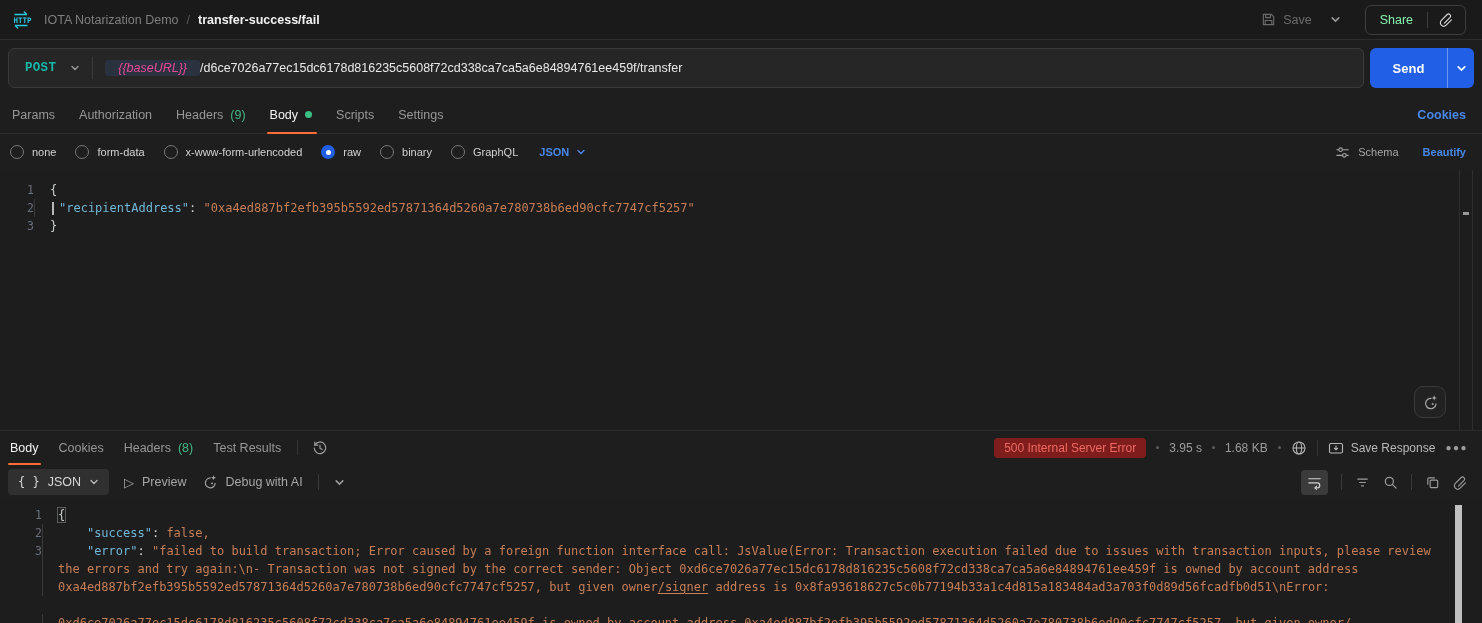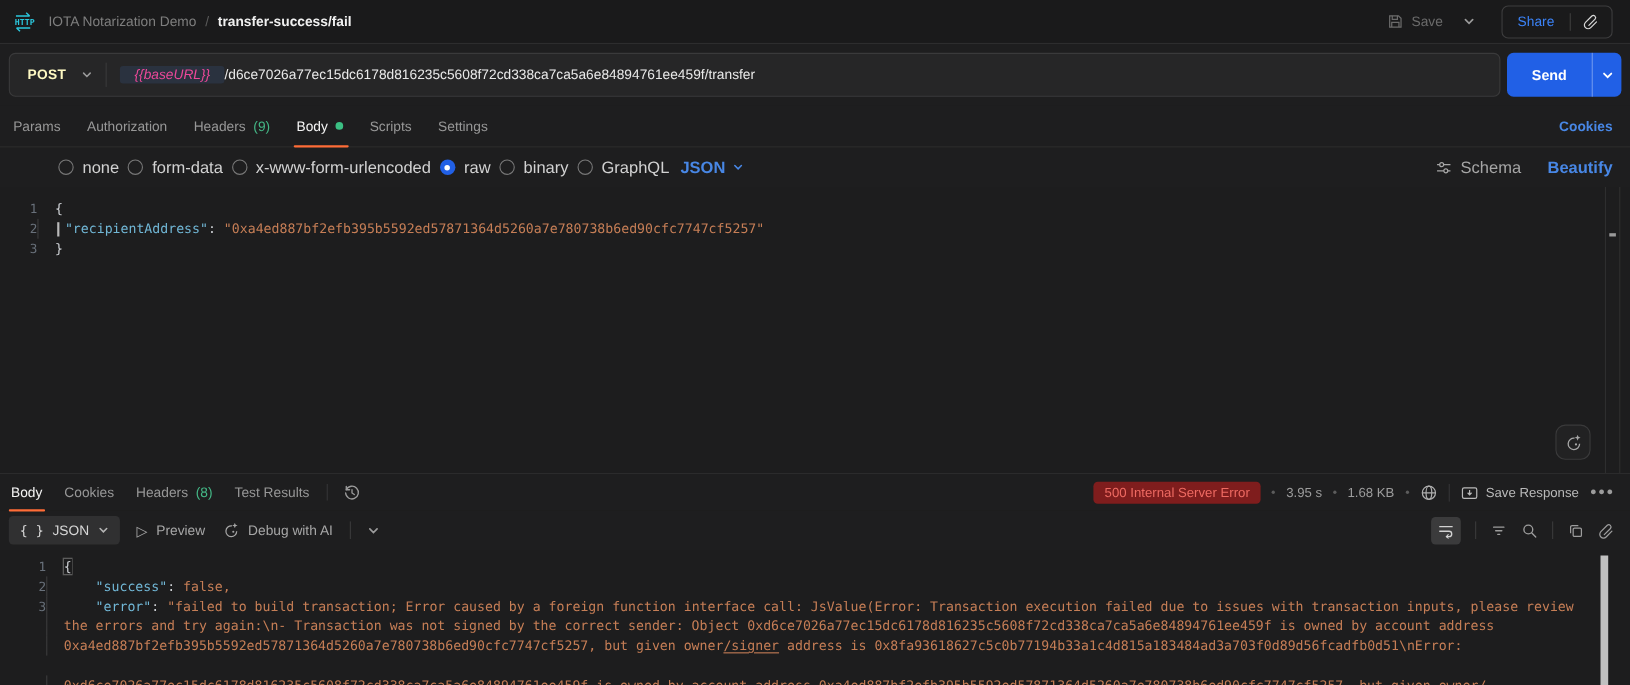--- a/index.html
+++ b/index.html
@@ -16,30 +16,30 @@
   .tb-left { display:flex; align-items:center; gap:12px; }
   .http-logo { width:22px; height:22px; display:flex; align-items:center; justify-content:center; }
   .breadcrumb { display:flex; align-items:center; gap:8px; font-size:12.5px; }
   .bc-parent { color:#7e7e7e; }
   .bc-sep { color:#5a5a5a; }
   .bc-current { color:#f1f1f1; font-weight:700; }
   .tb-right { margin-left:auto; display:flex; align-items:center; }
   .save-btn { display:flex; align-items:center; gap:7px; color:#6b6b6b; font-size:12.5px; padding:6px 8px; }
   .save-chev { color:#9a9a9a; padding:6px 10px; margin-right:14px; }
   .share-group { border:1px solid #3d3d3e; border-radius:6px; height:30px;
-                 display:flex; align-items:center; color:#3b82f6; font-size:12.5px; }
+                 display:flex; align-items:center; color:#86efac; font-size:12.5px; }
   .share-label { padding:0 14px; font-weight:500; }
   .share-div { width:1px; height:16px; background:#3d3d3e; }
   .share-link { padding:0 11px; color:#d8d8d8; }
 
   
   .req-row { height:56px; display:flex; align-items:center; padding:8px; gap:6px; background:#1e1e1f; }
   .url-box { flex:1; height:40px; background:#262627; border:1px solid #3a3a3b; border-radius:6px;
              display:flex; align-items:center; overflow:hidden; }
-  .method { color:#fef9c3; font-weight:700; font-size:12.5px; padding:0 14px 0 16px; letter-spacing:.3px; }
+  .method { color:#14b8a6; font-weight:700; font-size:12.5px; padding:0 14px 0 16px; letter-spacing:.3px;font-family:Liberation Mono, monospace; }
   .method-chev { color:#9a9a9a; padding:4px 12px 4px 0; }
   .url-divider { width:1px; height:22px; background:#3a3a3b; margin-right:12px; }
   .url-text { font-size:12.5px; color:#e9e9e9; white-space:nowrap; }
   .url-var { color:#ec4899; background:rgba(72,135,229,.13); border-radius:3px; padding:1px 13px;font-style:italic; }
   .send-btn { width:104px; height:40px; background:#2160e6; border-radius:6px;
               display:flex; align-items:stretch; color:#fff; flex:none; }
   .send-main { flex:1; display:flex; align-items:center; justify-content:center;
                font-weight:700; font-size:13px; }
   .send-split { width:1px; background:rgba(255,255,255,.35); margin:0; }
   .send-chev { width:26px; display:flex; align-items:center; justify-content:center; }
@@ -50,21 +50,21 @@
   .tab { padding:0 12px; display:flex; align-items:center; gap:7px; color:#979797; position:relative; }
   .tab.active { color:#f4f4f4; font-weight:500; }
   .tab.active::after { content:""; position:absolute; left:9px; right:7px; bottom:-1px;
                        height:2px; background:#ff6c37; border-radius:1px; }
   .tab .count { color:#44b786; }
   .tab .dot { width:7px; height:7px; border-radius:50%; background:#3bbf83; }
   .cookies-link { margin-left:auto; align-self:center; color:#4887e5; font-weight:700; font-size:12.5px; }
 
   
   .modes-row { height:36px; display:flex; align-items:center; padding:0 16px 0 10px;
-               gap:8px; font-size:15px; color:#d2d2d2;margin-left:43px; }
+               gap:19px; font-size:11px; color:#d2d2d2; }
   .mode { display:flex; align-items:center; gap:8px; }
   .radio { width:14px; height:14px; border-radius:50%; border:1px solid #787878; flex:none; }
   .radio.sel { border:none; background:#2160e6; position:relative; }
   .radio.sel::after { content:""; position:absolute; inset:4.5px; background:#fff; border-radius:50%; }
   .lang-select { color:#4887e5; font-weight:700; display:flex; align-items:center; gap:7px; margin-left:2px; }
   .modes-right { margin-left:auto; display:flex; align-items:center; gap:24px; }
   .schema-btn { color:#a6a6a6; display:flex; align-items:center; gap:8px; }
   .beautify-btn { color:#4887e5; font-weight:700; }
 
   

